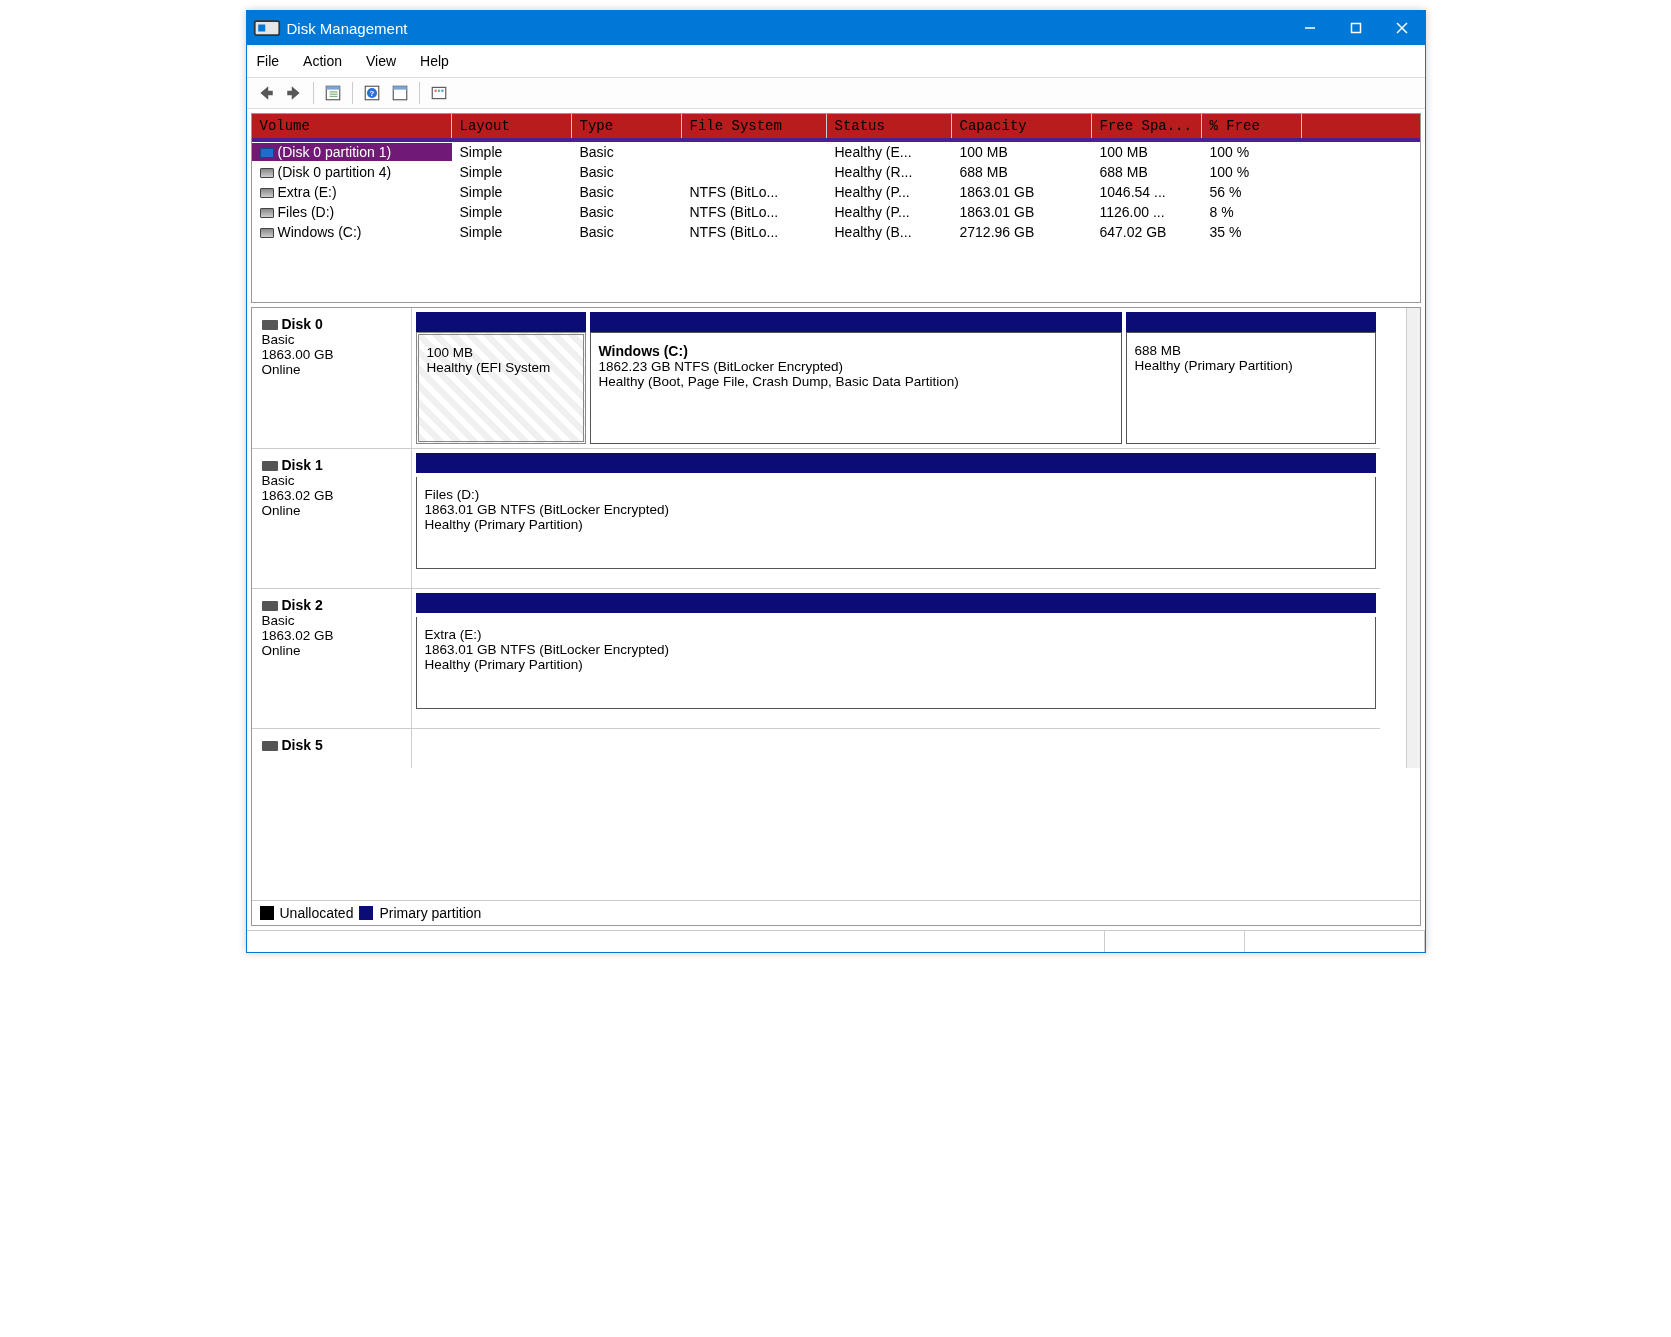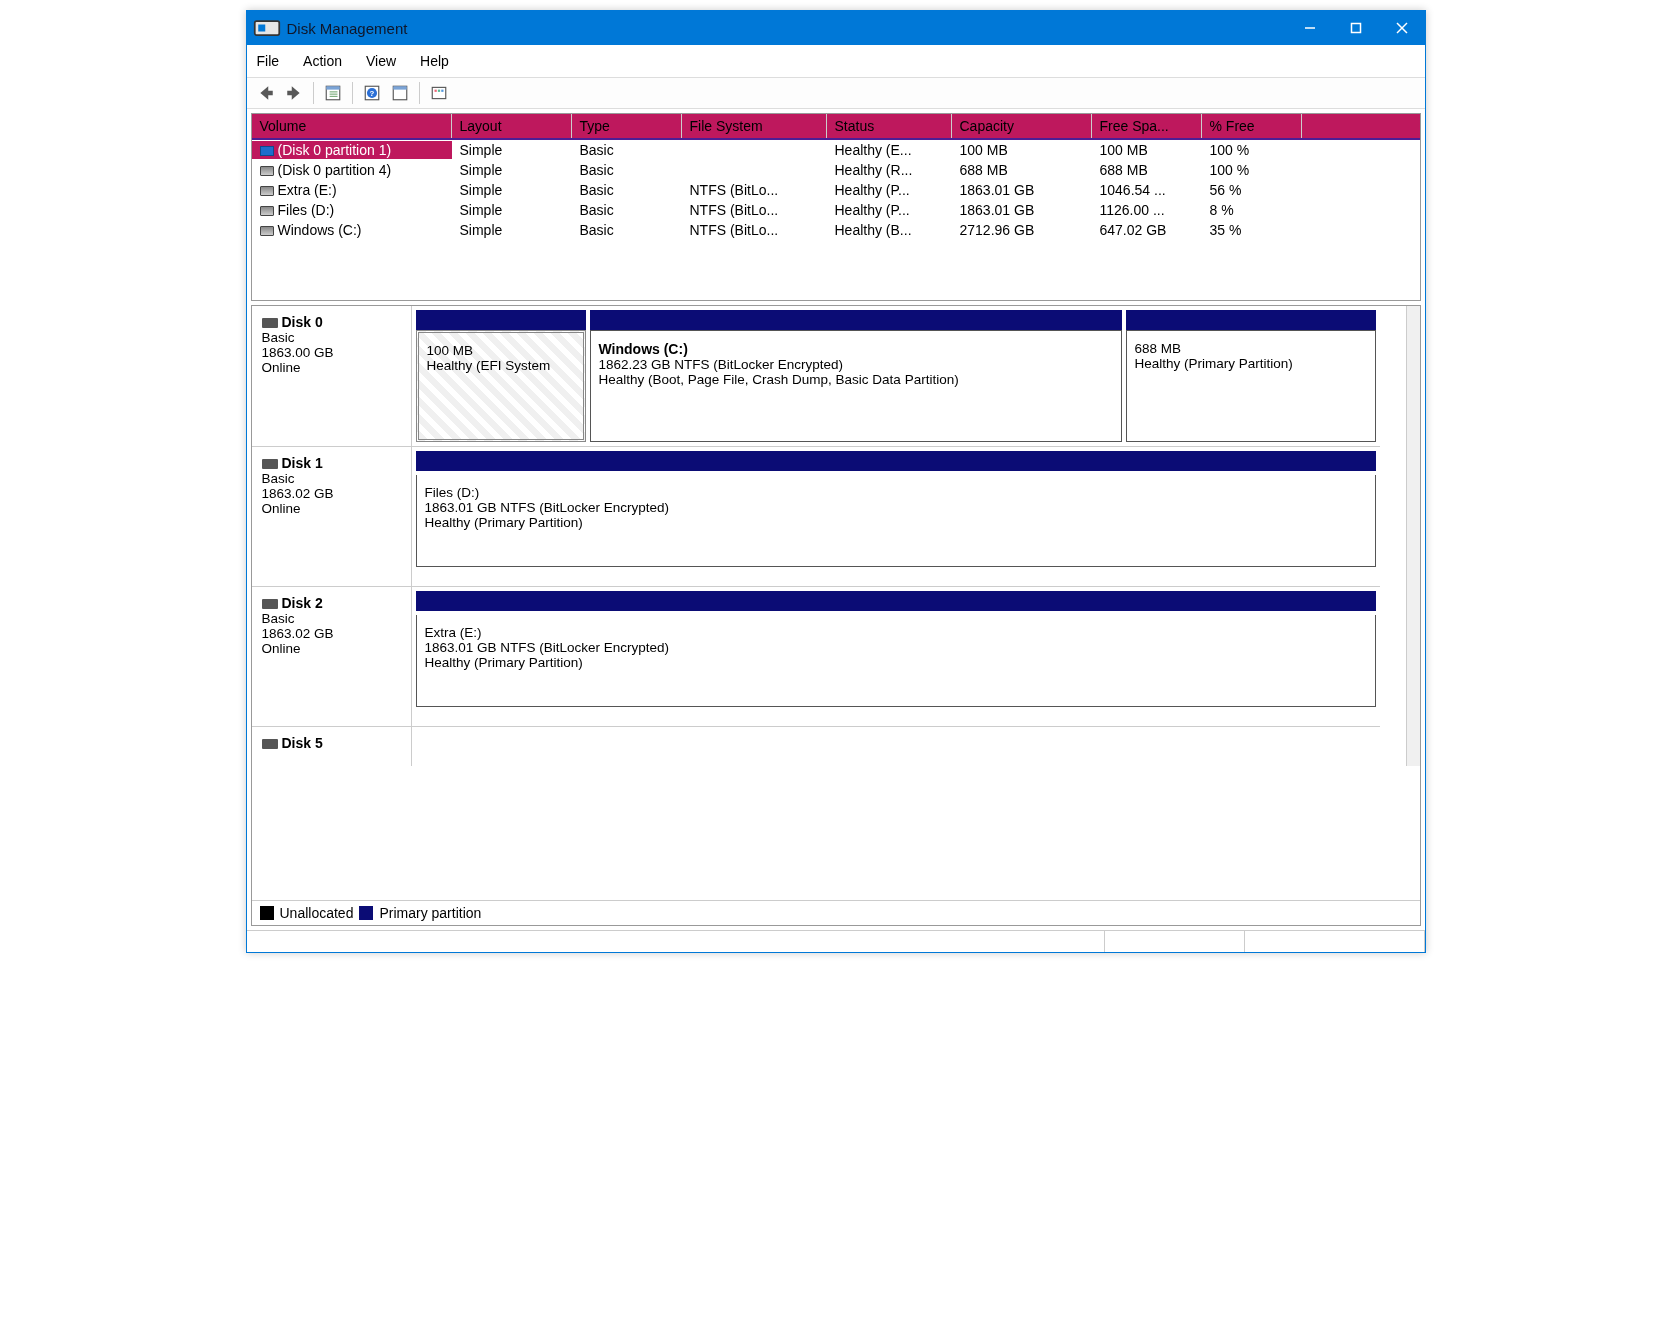--- a/index.html
+++ b/index.html
@@ -1,36 +1,36 @@
 <!DOCTYPE html>
 <html><head>
 <meta charset="utf-8">
 <style>
   * { box-sizing: border-box; margin: 0; padding: 0; }
   body { font-family: "Segoe UI", Tahoma, sans-serif; font-size: 13px; background: #fff; color: #000; }
   .window { width: 1180px; height: 943px; margin: 10px auto; border: 1px solid #0078d7; box-shadow: 0 0 8px rgba(0,0,0,.2); display:flex; flex-direction:column; background:#fff;}
-  .titlebar { background:#0078d7; color:#0f172a; display:flex; align-items:center; height:34px; }
+  .titlebar { background:#0078d7; color:#ffffff; display:flex; align-items:center; height:34px; }
   .titlebar .icon { width:28px; height:28px; margin:0 6px; display:flex; align-items:center; justify-content:center; }
   .titlebar .title { font-size:15px; flex:1; }
   .winbtns { display:flex; }
   .winbtn { width:46px; height:34px; display:flex; align-items:center; justify-content:center; color:#fff; font-size:14px; }
   .menubar { display:flex; gap:4px; padding:4px 0; font-size:14px; background:#fff; }
   .menuitem { padding:4px 10px; }
   .toolbar { display:flex; align-items:center; gap:2px; padding:2px 6px; border-top:1px solid #ddd; border-bottom:1px solid #ddd; background:#fdfdfd; height:32px;}
   .tbtn { width:26px; height:26px; display:flex; align-items:center; justify-content:center; border:1px solid transparent; }
   .tbtn svg { width:18px; height:18px; }
   .tsep { width:1px; height:22px; background:#ccc; margin:0 4px; }
   .arrow-fill { fill:#585858; }
 
   .volpanel { border:1px solid #999; margin:4px; }
-  .volheader { display:flex; background:#be185d; border-bottom:2px solid #4c1d95; }
+  .volheader { display:flex; background:#b91c1c; border-bottom:4px solid #4c1d95;font-family:Liberation Mono, monospace; }
   .volheader .cell { padding:4px 8px; border-right:1px solid #ccc; font-size:14px; }
   .volrow { display:flex; padding:1px 0; }
   .volrow .cell { padding:1px 8px; font-size:14px; white-space:nowrap; overflow:hidden; text-overflow:ellipsis; }
-  .volrow.selected .name-cell { background:#be185d; color:#fff; }
+  .volrow.selected .name-cell { background:#701a75; color:#fff; }
   .c-icon { width:14px; height:10px; display:inline-block; margin-right:4px; vertical-align:middle; }
   .drv-icon { background:linear-gradient(#888,#ccc); border:1px solid #444; border-radius:1px; }
   .drv-icon-blue { background:#1e6dcc; border:1px solid #104a8e; }
 
   .w-vol-0 { width:200px; } .w-vol-1 { width:120px; } .w-vol-2 { width:110px; }
   .w-vol-3 { width:145px; } .w-vol-4 { width:125px; } .w-vol-5 { width:140px; }
   .w-vol-6 { width:110px; } .w-vol-7 { width:100px; }
 
   .diskpanel { flex:1; border:1px solid #999; margin:0 4px 4px 4px; overflow:hidden; display:flex; flex-direction:column;}
   .disks-scroll { flex:1; overflow-y:auto; padding:0;}

